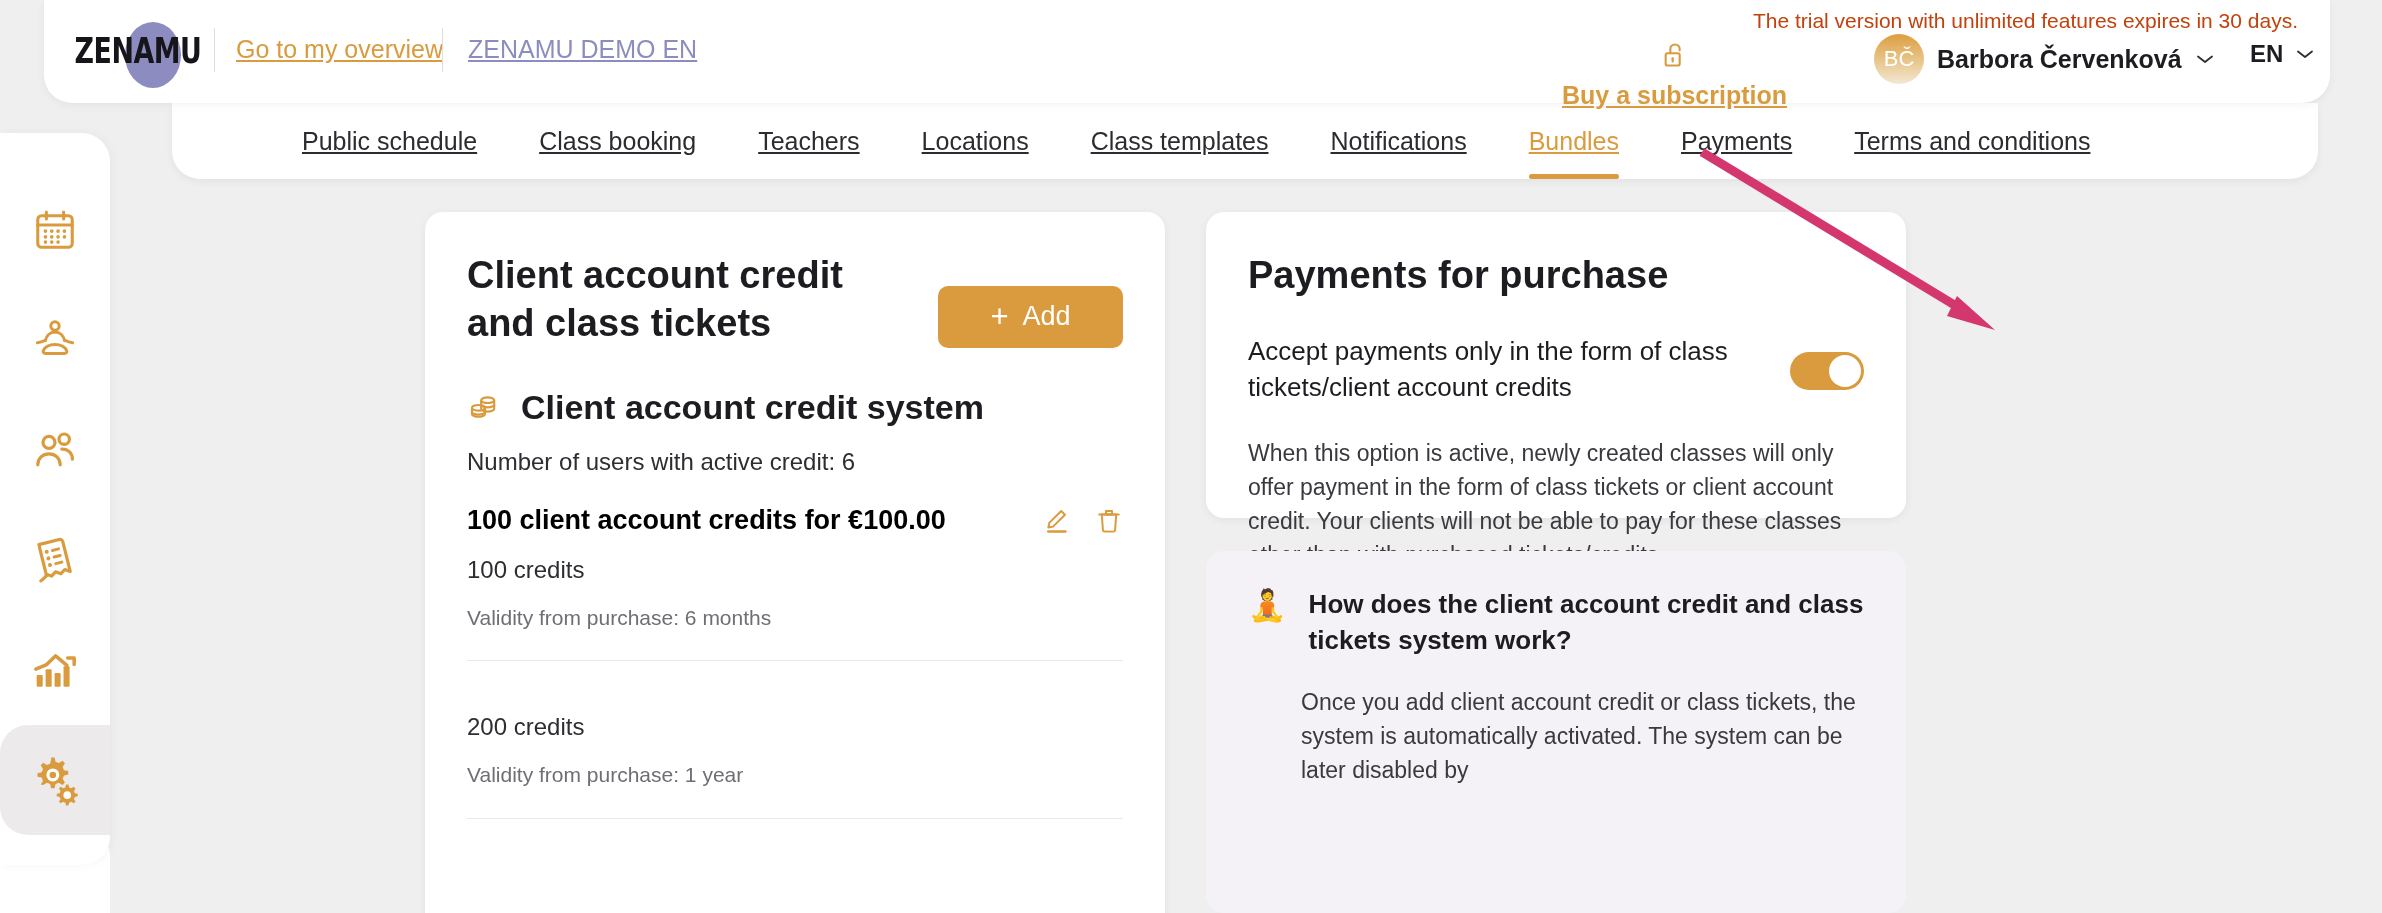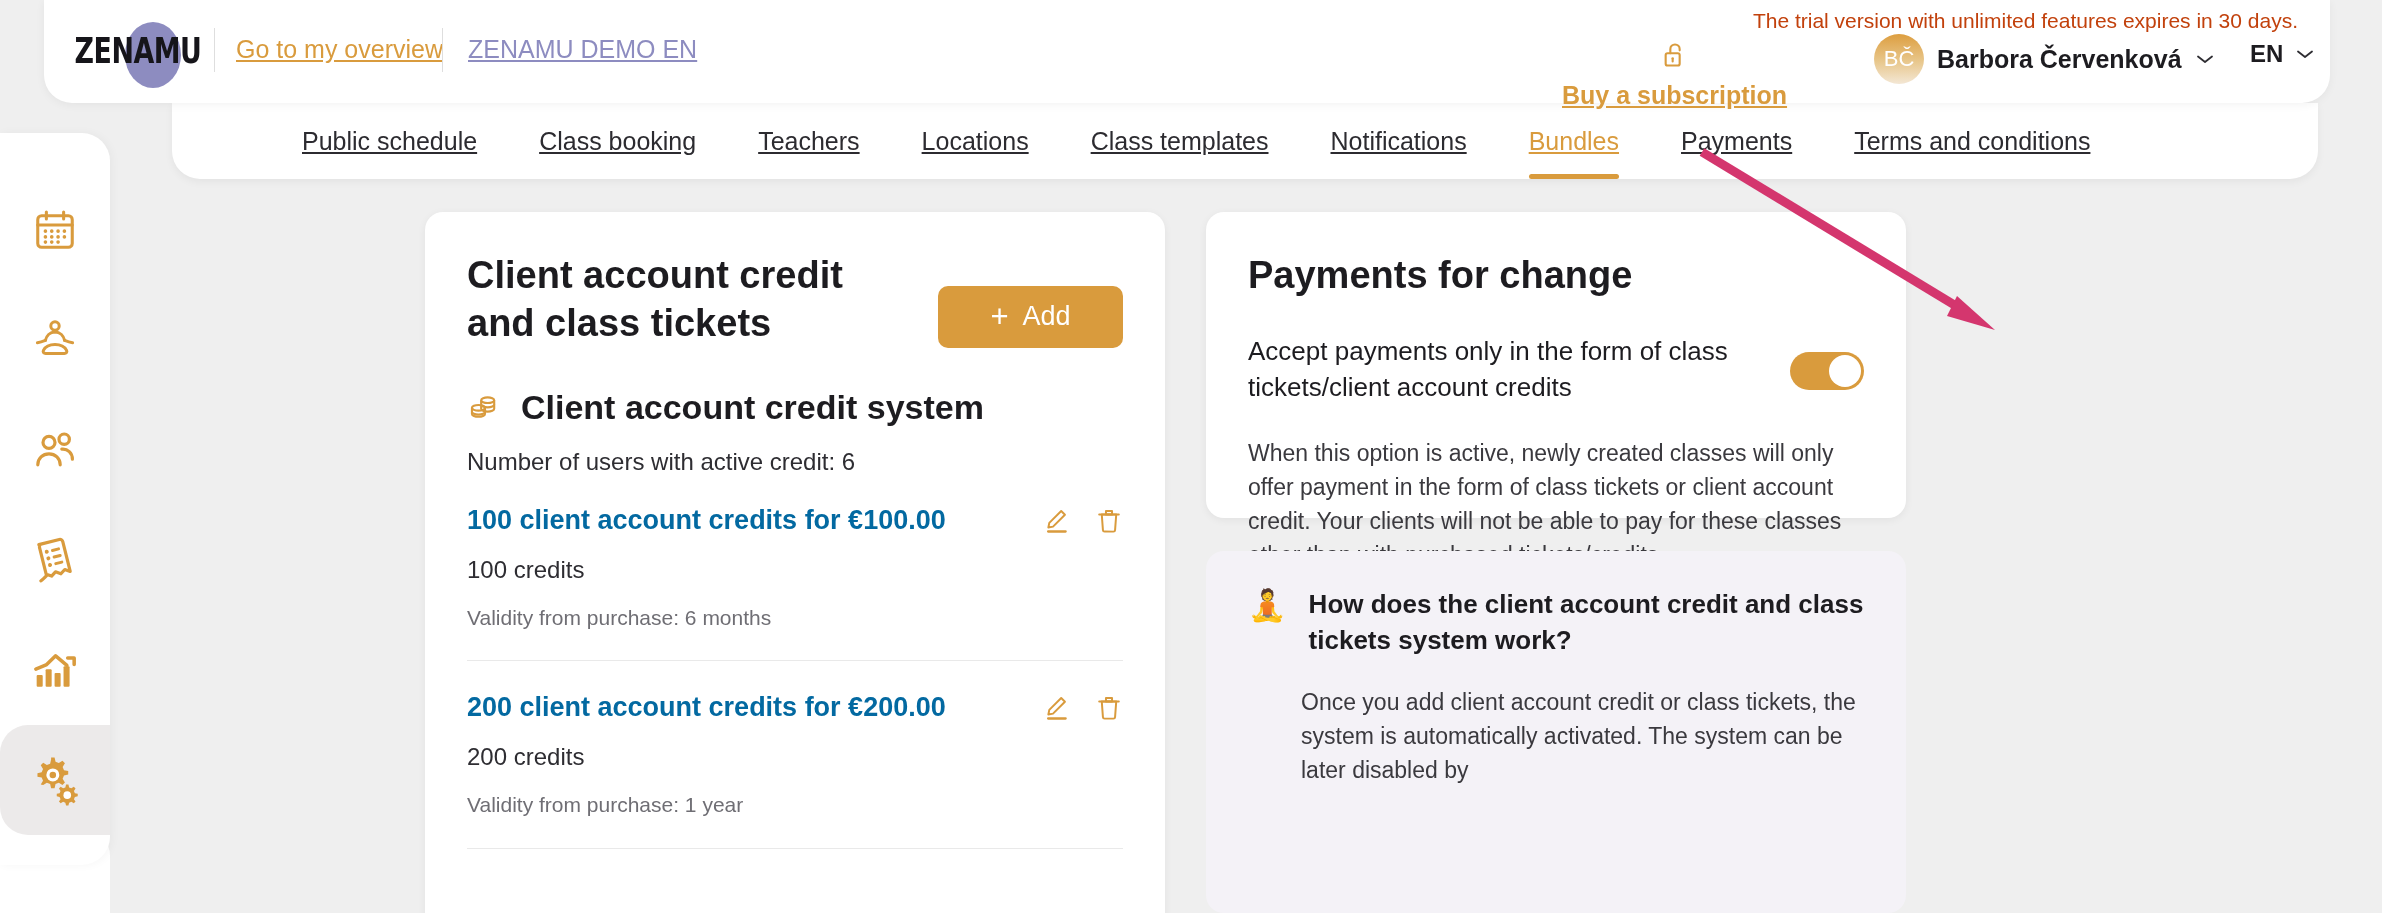--- a/index.html
+++ b/index.html
@@ -301,21 +301,21 @@
   .credit-item { padding-top: 32px; }
   .credit-item + .credit-item { border-top: 1px solid #e9e9e9; margin-top: 32px; }
   .credit-row {
     display: flex;
     align-items: center;
     justify-content: space-between;
   }
   .credit-name {
     font-size: 27px;
     font-weight: 700;
-    color: #0369a1;
+    color: #000000;
     line-height: 1;
   }
   .credit-actions { display: flex; align-items: center; gap: 24px; }
   .icon-btn {
     background: none; border: none; padding: 0; cursor: pointer;
     display: block; width: 28px; height: 30px;
   }
   .credit-qty {
     margin-top: 22px;
     font-size: 24px;
@@ -618,47 +618,29 @@
                 <path d="M5.8 6.4h12.4l-1 13.4a1.4 1.4 0 0 1-1.4 1.3H8.2a1.4 1.4 0 0 1-1.4-1.3L5.8 6.4Z"></path>
               </svg>
             </button>
           </div>
         </div>
         <div class="credit-qty">100 credits</div>
         <div class="credit-validity">Validity from purchase: 6 months</div>
       </div>
 
       <div class="credit-item">
-        <div class="credit-row">
-          <div class="credit-name">200 client account credits for  €200.00</div>
-          <div class="credit-actions">
-            <button class="icon-btn">
-              <svg width="28" height="30" viewBox="0 0 24 24" fill="none" stroke="#d99b3d" stroke-width="1.7" stroke-linecap="round" stroke-linejoin="round">
-                <path d="M15.6 3.4 18.8 6.6 8.6 16.8l-4 .8.8-4 10.2-10.2Z"></path>
-                <path d="M4.4 21h15" stroke-width="2"></path>
-              </svg>
-            </button>
-            <button class="icon-btn">
-              <svg width="28" height="30" viewBox="0 0 24 24" fill="none" stroke="#d99b3d" stroke-width="1.7" stroke-linecap="round" stroke-linejoin="round">
-                <path d="M3.6 6.4h16.8"></path>
-                <path d="M9.4 3.4h5.2v3H9.4z"></path>
-                <path d="M5.8 6.4h12.4l-1 13.4a1.4 1.4 0 0 1-1.4 1.3H8.2a1.4 1.4 0 0 1-1.4-1.3L5.8 6.4Z"></path>
-              </svg>
-            </button>
-          </div>
-        </div>
         <div class="credit-qty">200 credits</div>
         <div class="credit-validity">Validity from purchase: 1 year</div>
       </div>
 
       <div class="credit-rule"></div>
     </section>
 
     <section class="card" id="card-payments">
-      <h2 class="card-title">Payments for change</h2>
+      <h2 class="card-title">Payments for purchase</h2>
 
       <div class="toggle-row">
         <div class="toggle-label">Accept payments only in the form of class tickets/client account credits</div>
         <button class="toggle">
           <span class="knob"></span>
         </button>
       </div>
 
       <p class="pay-body">When this option is active, newly created classes will only offer payment in the form of class tickets or client account credit. Your clients will not be able to pay for these classes other than with purchased tickets/credits.</p>
       <p class="pay-warn">The change in this setting will only take effect for newly created classes!</p>

